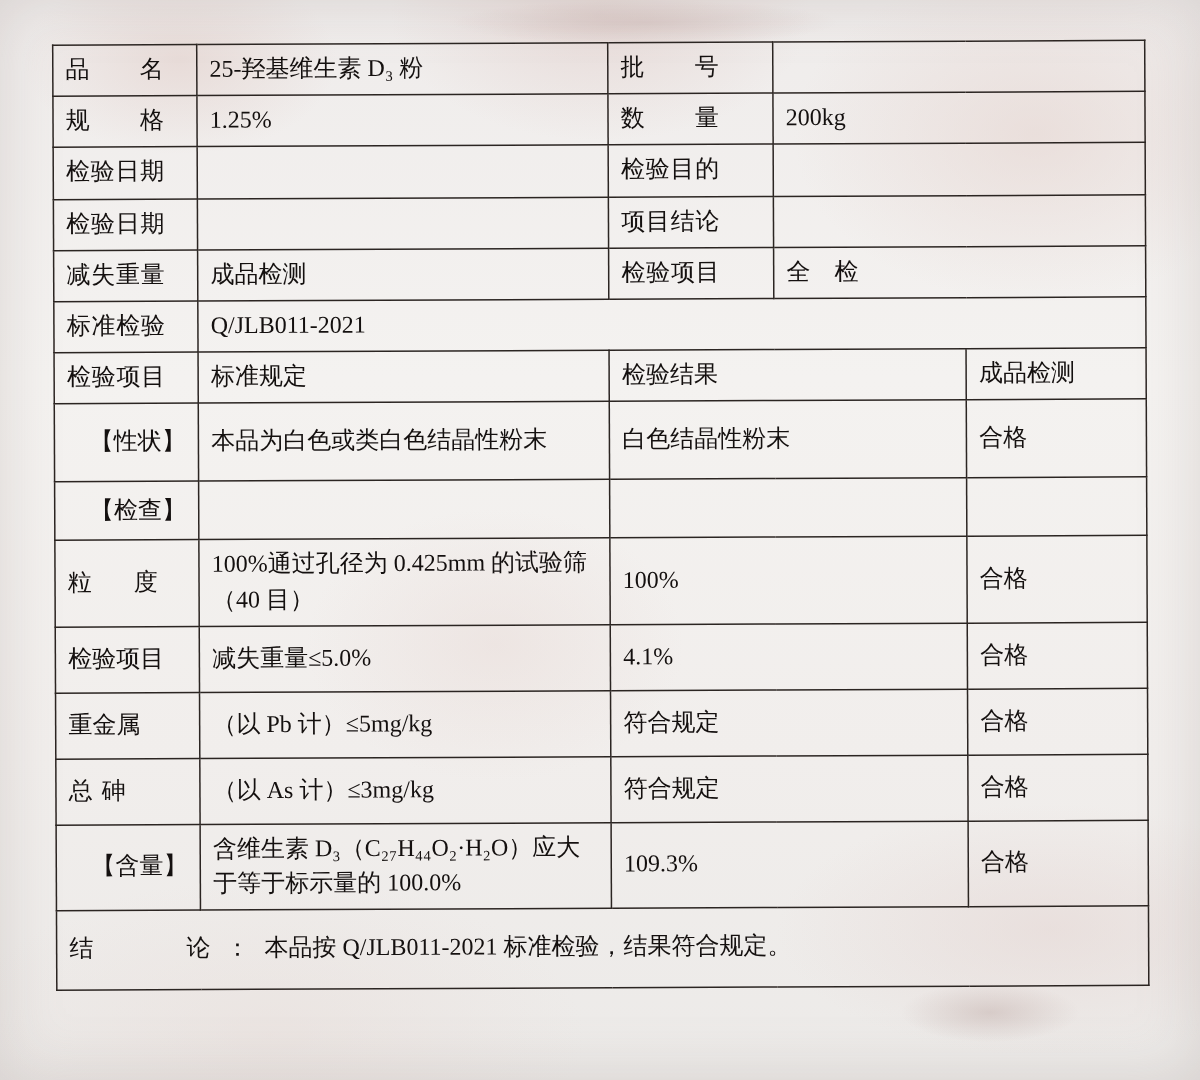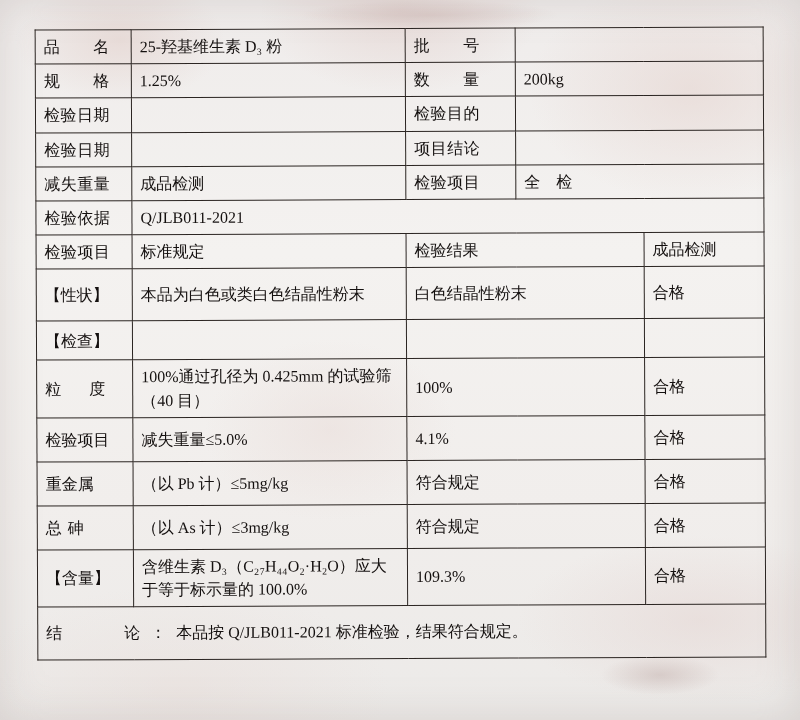--- a/index.html
+++ b/index.html
@@ -54,21 +54,21 @@
   .lbl {
     letter-spacing: 0.5px;
   }
   .sp {
     letter-spacing: 10px;
   }
   .sp2 {
     letter-spacing: 6px;
     border-radius: 20px;
   }
-  .brackets { letter-spacing: 0px; }
+  .brackets { letter-spacing: 0px; text-align: right; }
   .tall { height: 44px; }
   .taller { height: 52px; }
   .blank-row td { height: 28px; }
   .edge-shadow {
     position: absolute;
     inset: 0;
     pointer-events: none;
     box-shadow: inset 0 0 40px rgba(150,135,130,0.25);
   }
   .smudge1 {
@@ -130,21 +130,21 @@
         <td class="lbl">项目结论</td>
         <td colspan="2"></td>
       </tr>
       <tr>
         <td class="lbl">减失重量</td>
         <td>成品检测</td>
         <td class="lbl">检验项目</td>
         <td colspan="2">全　检</td>
       </tr>
       <tr>
-        <td class="lbl">检验依据</td>
+        <td class="lbl">标准检验</td>
         <td colspan="4">Q/JLB011-2021</td>
       </tr>
 
       <tr>
         <td class="lbl">检验项目</td>
         <td>标准规定</td>
         <td colspan="2">检验结果</td>
         <td>成品检测</td>
       </tr>
 

